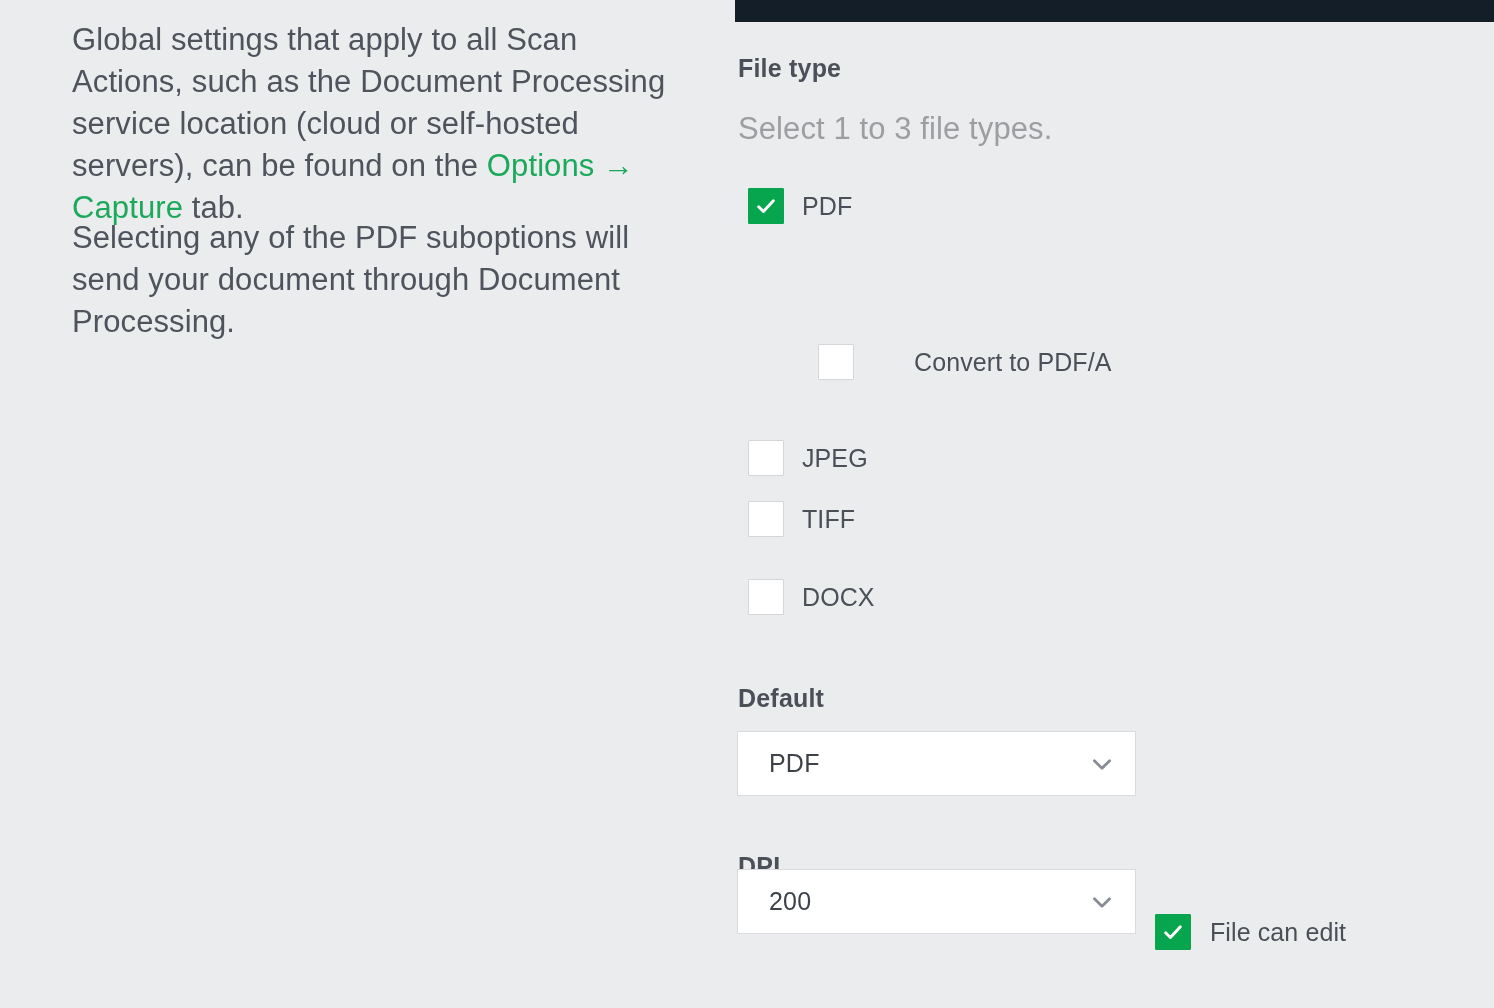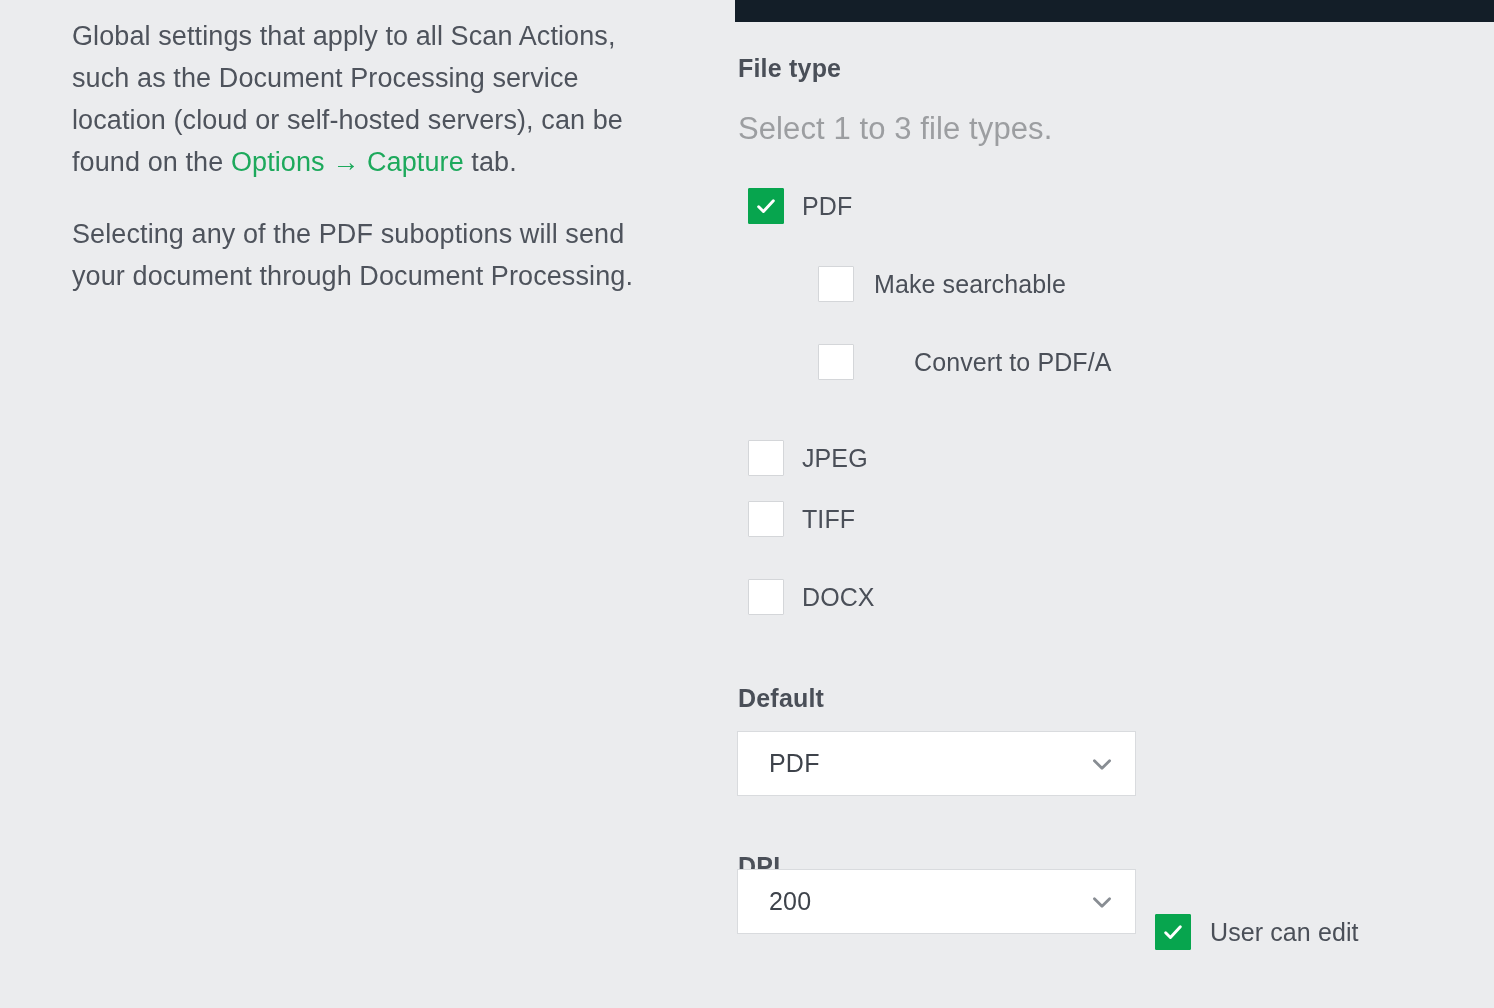--- a/index.html
+++ b/index.html
@@ -22,21 +22,21 @@
     top: 0;
     width: 700px;
     height: 1008px;
     background: #ebecee;
   }
   .help-para {
     position: absolute;
     left: 72px;
     width: 600px;
     color: #4e535c;
-    font-size: 27px;
+    font-size: 31px;
     line-height: 42px;
     font-family: "Liberation Sans", sans-serif;
     letter-spacing: 0.1px;
   }
   #help-para-1 { top: -12px; }
   #help-para-2 { top: 186px; }
   .help-link {
     color: #1da95c;
     text-decoration: none;
   }
@@ -187,24 +187,20 @@
 
   <div class="cb-row root" id="row-pdf">
     <span class="checkbox on">
       <svg class="tick" viewBox="0 0 24 24" aria-hidden="true">
         <path d="M4 12.8 L9.2 18 L20 6.4" fill="none" stroke="#ffffff" stroke-width="3.2" stroke-linecap="round" stroke-linejoin="round"></path>
       </svg>
     </span>
     <span class="cb-label">PDF</span>
   </div>
 
-  <div class="cb-row indent" id="row-searchable">
-    <span class="checkbox off"></span>
-    <span class="cb-label sub">Make searchable</span>
-  </div>
 
   <div class="cb-row indent" id="row-pdfa">
     <span class="checkbox off"></span>
     <span class="cb-label sub">Convert to PDF/A</span>
   </div>
 
   <div class="cb-row root" id="row-jpeg">
     <span class="checkbox off"></span>
     <span class="cb-label">JPEG</span>
   </div>
@@ -236,16 +232,16 @@
       <path d="M5 9 L12 16 L19 9" fill="none" stroke="#888d93" stroke-width="2.6" stroke-linecap="round" stroke-linejoin="round"></path>
     </svg>
   </div>
 
   <div id="user-can-edit-row">
     <span class="checkbox on">
       <svg class="tick" viewBox="0 0 24 24" aria-hidden="true">
         <path d="M4 12.8 L9.2 18 L20 6.4" fill="none" stroke="#ffffff" stroke-width="3.2" stroke-linecap="round" stroke-linejoin="round"></path>
       </svg>
     </span>
-    <span class="cb-label">User can edit</span>
+    <span class="cb-label">File can edit</span>
   </div>
 
 </div>
 
 </body></html>

